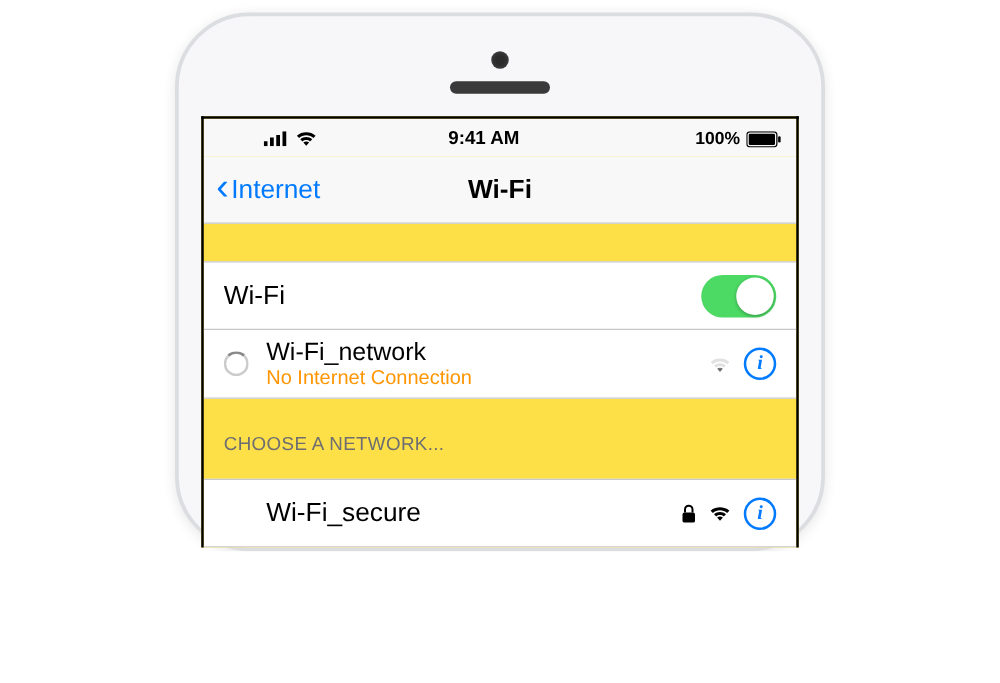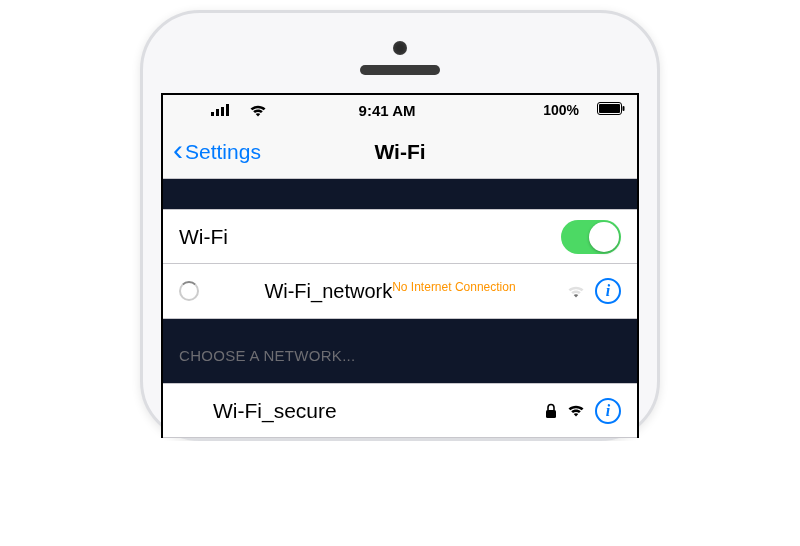--- a/index.html
+++ b/index.html
@@ -1,35 +1,35 @@
 <!DOCTYPE html>
 <html><head>
   <meta charset="utf-8">
   <style>
     * { margin: 0; padding: 0; box-sizing: border-box; font-family: -apple-system, "Helvetica Neue", Helvetica, Arial, sans-serif; -webkit-font-smoothing: antialiased; }
     body { background: #fff; display: flex; justify-content: center; padding-top: 10px; }
     .phone-outer { width: 520px; background: #f7f7f9; border: 3px solid #dcdde1; border-radius: 60px; padding: 20px 18px 0 18px; box-shadow: 0 2px 10px rgba(0,0,0,0.1); }
     .phone-top { display:flex; flex-direction:column; align-items:center; gap:10px; padding:8px 0 18px 0; }
     .camera { width:14px; height:14px; border-radius:50%; background:#2b2b2b; box-shadow: inset 0 0 4px rgba(255,255,255,0.15); }
     .speaker { width:80px; height:10px; border-radius:6px; background:#3a3a3a; }
-    .screen { background:#0f172a; border:2px solid #000; border-bottom:none; overflow:hidden; }
+    .screen { background:#fde047; border:2px solid #000; border-bottom:none; overflow:hidden; }
     .status-bar { background:#f8f8f8; height:30px; display:flex; align-items:center; justify-content:space-between; padding:0 12px; font-size:14px; font-weight:600; color:#000; }
-    .status-left, .status-right { display:flex; align-items:flex-start; gap:18px;margin-left:36px; }
+    .status-left, .status-right { display:flex; align-items:flex-end; gap:5px;margin-left:36px; }
     .status-center { font-size:15px; font-weight:600; }
     .nav-bar { background:#f8f8f8; border-bottom:1px solid #c8c7cc; height:54px; display:flex; align-items:center; position:relative; padding:0 10px; }
     .back { color:#007aff; font-size:21px; display:flex; align-items:center; gap:2px; }
     .back-chevron { font-size:30px; font-weight:300; line-height:1; position:relative; top:-2px; }
     .nav-title { position:absolute; left:0; right:0; text-align:center; font-size:21px; font-weight:600; color:#000; pointer-events:none; }
     .spacer { height:30px; }
     .cell { background:#fff; border-top:1px solid #c8c7cc; border-bottom:1px solid #c8c7cc; display:flex; align-items:center; padding:0 16px; min-height:55px; }
     .cell + .cell { border-top:none; }
     .cell-label { font-size:21px; color:#000; flex:1; }
-    .cell-sub  { flex:1; display:flex; justify-content:center; padding:6px 0; }
+    .cell-sub  { flex:1; display:flex; flex-direction:column; justify-content:center; padding:6px 0; }
     .cell-sub .name { font-size:20px; color:#000; }
-    .cell-sub .sub  { font-size:12px; color:#ff9500; }
+    .cell-sub .sub  { font-size:16px; color:#ff9500; }
     .toggle { width:60px; height:34px; border-radius:20px; background:#4cd964; position:relative; }
     .toggle .knob { position:absolute; right:2px; top:2px; width:30px; height:30px; border-radius:50%; background:#fff; box-shadow:0 1px 3px rgba(0,0,0,0.3); }
     .spinner { width:20px; height:20px; border:2px solid #ccc; border-top-color:#888; border-radius:50%; margin-right:14px; }
     .icons { display:flex; align-items:center; gap:10px; }
     .info { width:26px; height:26px; border:2px solid #007aff; border-radius:50%; display:flex; align-items:center; justify-content:center; color:#007aff; font-family:Georgia,serif; font-style:italic; font-size:16px; font-weight:600; }
     .section-header { font-size:15px; color:#6d6d72; padding:28px 16px 19px 16px; letter-spacing:0.3px; }
     .wifi-icon svg, .lock-icon svg, .signal-icon svg, .battery-icon svg { display:block; }
     .cell-net { padding-left: 50px; }
     .wifi-weak { opacity:0.55; }
   </style>
@@ -68,21 +68,21 @@
               <rect x="2" y="2" width="21" height="9" rx="1" fill="#000"></rect>
               <rect x="25.5" y="4" width="2" height="5" rx="1" fill="#000"></rect>
             </svg>
         </span>
       </div>
     </div>
 
     <div class="nav-bar">
       <div class="back">
         <span class="back-chevron">‹</span>
-        <span>Settings</span>
+        <span>Internet</span>
       </div>
       <div class="nav-title">Wi-Fi</div>
     </div>
 
     <div class="spacer"></div>
 
     <div class="cell">
       <span class="cell-label">Wi-Fi</span>
       <div class="toggle">
           <div class="knob"></div>

